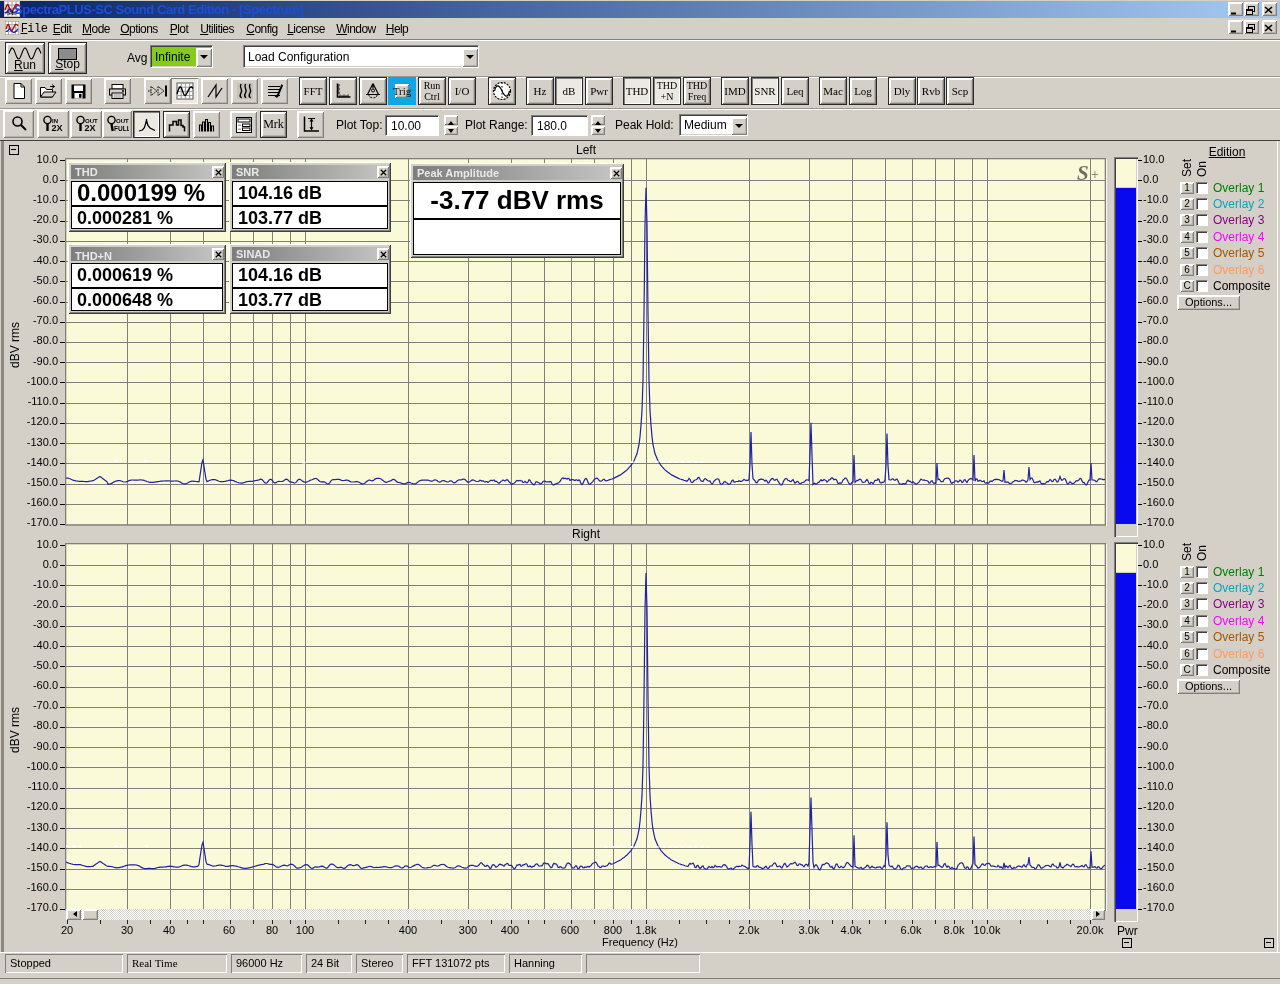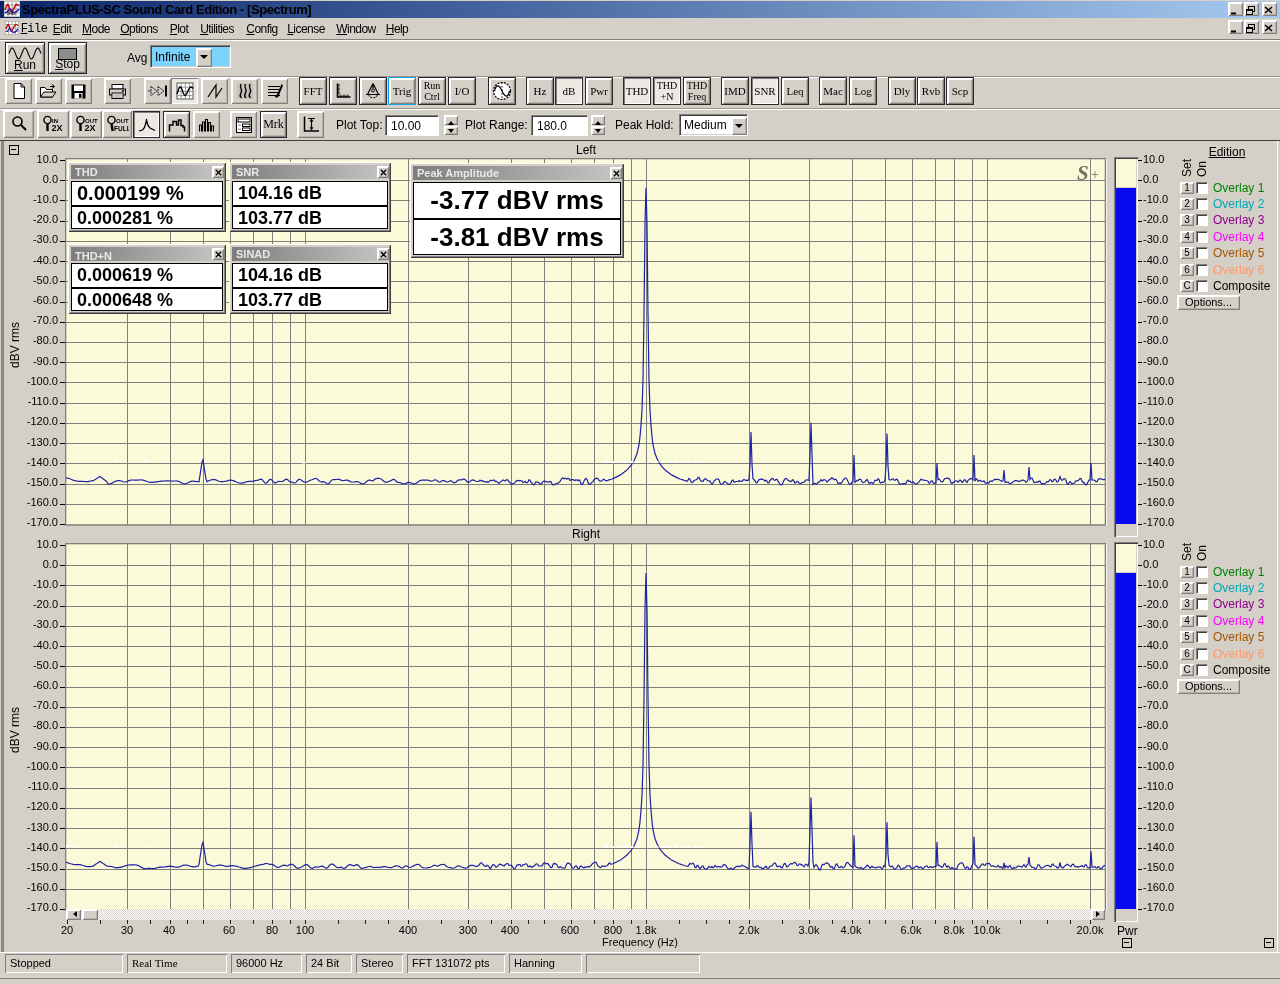--- a/index.html
+++ b/index.html
@@ -4,21 +4,21 @@
 <div style="position:absolute;left:0;top:0;width:1280px;height:1px;background:#d4d0c8"></div>
 <div style="position:absolute;left:0;top:1px;width:1280px;height:17px;background:linear-gradient(to right,#0a246a,#a6caf0)"></div>
 <svg style="position:absolute;left:4px;top:1px" width="16" height="16">
       <rect width="16" height="16" fill="#c8c4bc"></rect>
       <rect x="1" y="1" width="14" height="14" fill="#fff"></rect>
       <path d="M1 4h14M1 8h14M1 12h14M4 1v14M8 1v14M12 1v14" stroke="#9c9a94"></path>
       <path d="M1 9c2-6 3-7 4-3s2 6 4 3 3-8 6-4" fill="none" stroke="#c00000" stroke-width="1.5"></path>
       <path d="M1 11c2 3 4-6 6-2s4 4 8-1" fill="none" stroke="#2020c0" stroke-width="1.5"></path>
       <text x="3" y="14" font-size="7" font-weight="bold" fill="#000" font-family="Liberation Serif">SC</text>
     </svg>
-<div style="position:absolute;left:22px;top:2px;font-family:Liberation Sans,sans-serif;font-size:13px;line-height:15px;color:#000000;font-weight:bold;letter-spacing:-0.45px;white-space:nowrap">SpectraPLUS-SC Sound Card Edition - [Spectrum]</div>
+<div style="position:absolute;left:14px;top:2px;font-family:Liberation Sans,sans-serif;font-size:13px;line-height:15px;color:#1d4ed8;font-weight:bold;letter-spacing:-0.45px;white-space:nowrap">SpectraPLUS-SC Sound Card Edition - [Spectrum]</div>
 <div style="position:absolute;left:1228px;top:2px;width:15px;height:14px;background:#d4d0c8;box-shadow:inset 1px 1px 0 #ffffff, inset -1px -1px 0 #808080, inset 2px 2px 0 #ffffff, inset -2px -2px 0 #b5b2aa;box-sizing:border-box;"><svg width="13" height="12" viewBox="0 0 13 12">
         <path d="M3 9.5h5" stroke="#000" stroke-width="2"></path>
       </svg></div>
     <div style="position:absolute;left:1244px;top:2px;width:15px;height:14px;background:#d4d0c8;box-shadow:inset 1px 1px 0 #ffffff, inset -1px -1px 0 #808080, inset 2px 2px 0 #ffffff, inset -2px -2px 0 #b5b2aa;box-sizing:border-box;"><svg width="13" height="12" viewBox="0 0 13 12">
         <rect x="4.5" y="2.5" width="6" height="5" fill="none" stroke="#000"></rect>
         <rect x="2.5" y="5.5" width="6" height="5" fill="#d4d0c8" stroke="#000"></rect>
         <path d="M3 6.5h5" stroke="#000"></path>
       </svg></div>
     <div style="position:absolute;left:1262px;top:2px;width:15px;height:14px;background:#d4d0c8;box-shadow:inset 1px 1px 0 #ffffff, inset -1px -1px 0 #808080, inset 2px 2px 0 #ffffff, inset -2px -2px 0 #b5b2aa;box-sizing:border-box;"><svg width="13" height="12" viewBox="0 0 13 12">
         <path d="M3 3l7 6M10 3l-7 6" stroke="#000" stroke-width="1.6"></path>
@@ -56,23 +56,29 @@
 <svg style="position:absolute;left:2px;top:4px" width="36" height="14">
         <polyline fill="none" stroke="#000" stroke-width="1.1" points="1.0,6.5 2.0,3.9 3.0,1.9 4.0,1.0 5.0,1.4 6.0,3.0 7.0,5.4 8.0,8.1 9.0,10.4 10.0,11.8 11.0,11.9 12.0,10.8 13.0,8.6 14.0,6.0 15.0,3.4 16.0,1.6 17.0,1.0 18.0,1.6 19.0,3.4 20.0,6.0 21.0,8.6 22.0,10.8 23.0,11.9 24.0,11.8 25.0,10.4 26.0,8.1 27.0,5.4 28.0,3.0 29.0,1.4 30.0,1.0 31.0,1.9 32.0,3.9 33.0,6.5"></polyline>
       </svg>
 <div style="position:absolute;left:0;right:0;bottom:1px;text-align:center;font-size:12px;font-family:Liberation Sans,sans-serif"><u>R</u>un</div>
     </div>
 <div style="position:absolute;left:48px;top:42px;width:39px;height:32px;background:#d4d0c8;border:1px solid #2a2a2a;box-shadow:inset 1px 1px 0 #ffffff, inset -1px -1px 0 #808080, inset 2px 2px 0 #ffffff, inset -2px -2px 0 #b5b2aa;box-sizing:border-box;">
 <div style="position:absolute;left:9px;top:5px;width:19px;height:12px;background:#8c8c8c;border:1px solid #000"></div>
 <div style="position:absolute;left:0;right:0;bottom:2px;text-align:center;font-size:12px;font-family:Liberation Sans,sans-serif"><u>S</u>top</div>
     </div>
 <div style="position:absolute;left:127px;top:51px;font-family:Liberation Sans,sans-serif;font-size:12px;line-height:14px;color:#000;white-space:nowrap">Avg</div>
-<div style="position:absolute;left:150px;top:45px;width:81px;height:23px;background:#7dd3fc;box-sizing:border-box;border:1px solid;border-color:#808080 #fff #fff #808080;box-shadow:inset 1px 1px 0 #404040, inset -1px -1px 0 #d4d0c8">
+<div style="position:absolute;left:150px;top:45px;width:63px;height:23px;background:#84cc16;box-sizing:border-box;border:1px solid;border-color:#808080 #fff #fff #808080;box-shadow:inset 1px 1px 0 #404040, inset -1px -1px 0 #d4d0c8">
       <div style="position:absolute;left:4px;top:2px;bottom:2px;display:flex;align-items:center;font-family:Liberation Sans,sans-serif;font-size:12px;color:#000">Infinite</div>
       <div style="position:absolute;left:45px;top:2px;width:16px;height:19px;background:#d4d0c8;box-shadow:inset 1px 1px 0 #ffffff, inset -1px -1px 0 #808080, inset 2px 2px 0 #ffffff, inset -2px -2px 0 #b5b2aa;box-sizing:border-box;">
+        <div style="position:absolute;left:4px;top:7px;width:0;height:0;border:4px solid transparent;border-top:4px solid #000"></div>
+      </div>
+    </div>
+<div style="position:absolute;left:243px;top:45px;width:236px;height:23px;background:#fff;box-sizing:border-box;border:1px solid;border-color:#808080 #fff #fff #808080;box-shadow:inset 1px 1px 0 #404040, inset -1px -1px 0 #d4d0c8">
+      <div style="position:absolute;left:4px;top:2px;bottom:2px;display:flex;align-items:center;font-family:Liberation Sans,sans-serif;font-size:12px;color:#000">Load Configuration</div>
+      <div style="position:absolute;left:218px;top:2px;width:16px;height:19px;background:#d4d0c8;box-shadow:inset 1px 1px 0 #ffffff, inset -1px -1px 0 #808080, inset 2px 2px 0 #ffffff, inset -2px -2px 0 #b5b2aa;box-sizing:border-box;">
         <div style="position:absolute;left:4px;top:7px;width:0;height:0;border:4px solid transparent;border-top:4px solid #000"></div>
       </div>
     </div>
 <div style="position:absolute;left:0;top:76px;width:1280px;height:32px;background:#d4d0c8;border-top:1px solid #9a968e;box-shadow:inset 0 1px 0 #fff"></div>
 <div style="position:absolute;left:5px;top:78px;width:27px;height:26px;background:#d4d0c8;box-shadow:inset 1px 1px 0 #ffffff, inset -1px -1px 0 #808080, inset 2px 2px 0 #ffffff, inset -2px -2px 0 #b5b2aa;box-sizing:border-box;">
       <div style="position:absolute;left:0;top:0;right:0;bottom:0;display:flex;align-items:center;justify-content:center">
         <svg width="18" height="18" viewBox="0 0 18 18">
           <path d="M4 1.5h7l3.5 3.5v11.5H4z" fill="#fff" stroke="#000"></path>
           <path d="M11 1.5v3.5h3.5" fill="none" stroke="#000"></path>
         </svg>
@@ -164,21 +170,21 @@
 <div style="position:absolute;left:359px;top:77px;width:28px;height:28px;background:#d4d0c8;border:1px solid #2a2a2a;box-shadow:inset 1px 1px 0 #ffffff, inset -1px -1px 0 #808080, inset 2px 2px 0 #ffffff, inset -2px -2px 0 #b5b2aa;box-sizing:border-box;">
       <div style="position:absolute;left:0;top:0;right:0;bottom:0;display:flex;align-items:center;justify-content:center">
         <svg width="18" height="18" viewBox="0 0 18 18">
           <path d="M9 1.5v5M9 1.5l-5.5 11M9 1.5l5.5 11" stroke="#000" fill="none" stroke-width="1.2"></path>
           <path d="M2 12.5h14" stroke="#000"></path>
           <path d="M5 12.5c-1 4.5 9 4.5 8 0" fill="none" stroke="#000" stroke-dasharray="2,1.2"></path>
           <circle cx="9" cy="8.5" r="1.5" fill="none" stroke="#000"></circle>
         </svg>
       </div>
     </div>
-<div style="position:absolute;left:388px;top:77px;width:28px;height:28px;background:#d4d0c8;border:1px solid #0ea5e9;box-shadow:inset 1px 1px 0 #ffffff, inset -1px -1px 0 #808080, inset 2px 2px 0 #ffffff, inset -2px -2px 0 #b5b2aa;box-sizing:border-box;">
+<div style="position:absolute;left:388px;top:77px;width:28px;height:28px;background:#d4d0c8;border:7px solid #0ea5e9;box-shadow:inset 1px 1px 0 #ffffff, inset -1px -1px 0 #808080, inset 2px 2px 0 #ffffff, inset -2px -2px 0 #b5b2aa;box-sizing:border-box;">
       <div style="position:absolute;left:0;top:0;right:0;bottom:0;display:flex;align-items:center;justify-content:center;font-family:Liberation Serif,serif;font-size:11px;line-height:12px;color:#000;text-align:center">Trig</div>
     </div>
 <div style="position:absolute;left:418px;top:77px;width:28px;height:28px;background:#d4d0c8;border:1px solid #2a2a2a;box-shadow:inset 1px 1px 0 #ffffff, inset -1px -1px 0 #808080, inset 2px 2px 0 #ffffff, inset -2px -2px 0 #b5b2aa;box-sizing:border-box;">
       <div style="position:absolute;left:0;top:0;right:0;bottom:0;display:flex;align-items:center;justify-content:center;font-family:Liberation Serif,serif;font-size:10px;line-height:11px;color:#000;text-align:center">Run<br>Ctrl</div>
     </div>
 <div style="position:absolute;left:448px;top:77px;width:28px;height:28px;background:#d4d0c8;border:1px solid #2a2a2a;box-shadow:inset 1px 1px 0 #ffffff, inset -1px -1px 0 #808080, inset 2px 2px 0 #ffffff, inset -2px -2px 0 #b5b2aa;box-sizing:border-box;">
       <div style="position:absolute;left:0;top:0;right:0;bottom:0;display:flex;align-items:center;justify-content:center;font-family:Liberation Serif,serif;font-size:11px;line-height:12px;color:#000;text-align:center">I/O</div>
     </div>
 <div style="position:absolute;left:488px;top:77px;width:28px;height:28px;background:#d4d0c8;border:1px solid #2a2a2a;box-shadow:inset 1px 1px 0 #ffffff, inset -1px -1px 0 #808080, inset 2px 2px 0 #ffffff, inset -2px -2px 0 #b5b2aa;box-sizing:border-box;">
       <div style="position:absolute;left:0;top:0;right:0;bottom:0;display:flex;align-items:center;justify-content:center">
@@ -721,21 +727,21 @@
       <div style="position:absolute;left:3px;top:3px;right:3px;height:14px;background:linear-gradient(to right,#7d7d7d,#c6c6c6)"></div>
       <div style="position:absolute;left:7px;top:3px;height:14px;display:flex;align-items:center;font-family:Liberation Sans,sans-serif;font-size:11px;font-weight:bold;color:#e8e8e8">THD</div>
       <div style="position:absolute;left:144px;top:4px;width:12px;height:12px;background:#d4d0c8;box-shadow:inset 1px 1px 0 #ffffff, inset -1px -1px 0 #808080, inset 2px 2px 0 #ffffff, inset -2px -2px 0 #b5b2aa;box-sizing:border-box;">
         <div style="position:absolute;left:0;top:0;right:0;bottom:0;display:flex;align-items:center;justify-content:center">
           <svg width="9" height="9" viewBox="0 0 10 10">
             <path d="M2 2l6 6M8 2l-6 6" stroke="#000" stroke-width="1.4"></path>
           </svg>
         </div>
       </div>
       <div style="position:absolute;left:3px;top:19px;right:3px;bottom:3px;background:#fff;border:1px solid #000"></div>
-      <div style="position:absolute;left:4px;right:4px;top:20px;height:22px;display:flex;align-items:center;padding-left:5px;font-family:Liberation Sans,sans-serif;font-size:20px;font-weight:bold;color:#000;">0.000199 %</div>
+      <div style="position:absolute;left:4px;right:4px;top:20px;height:22px;display:flex;align-items:center;padding-left:5px;font-family:Liberation Sans,sans-serif;font-size:24px;font-weight:bold;color:#000;">0.000199 %</div>
       <div style="position:absolute;left:4px;right:4px;top:45px;height:22px;display:flex;align-items:center;padding-left:5px;font-family:Liberation Sans,sans-serif;font-size:18px;font-weight:bold;color:#000;">0.000281 %</div>
       <div style="position:absolute;left:4px;right:4px;top:43px;height:2px;background:#000"></div>
     </div>
 <div style="position:absolute;left:229px;top:162px;width:162px;height:70px;background:#d4d0c8;box-shadow:inset 1px 1px 0 #fff, inset -1px -1px 0 #404040, inset 2px 2px 0 #d4d0c8, inset -2px -2px 0 #808080">
       <div style="position:absolute;left:3px;top:3px;right:3px;height:14px;background:linear-gradient(to right,#7d7d7d,#c6c6c6)"></div>
       <div style="position:absolute;left:7px;top:3px;height:14px;display:flex;align-items:center;font-family:Liberation Sans,sans-serif;font-size:11px;font-weight:bold;color:#e8e8e8">SNR</div>
       <div style="position:absolute;left:148px;top:4px;width:12px;height:12px;background:#d4d0c8;box-shadow:inset 1px 1px 0 #ffffff, inset -1px -1px 0 #808080, inset 2px 2px 0 #ffffff, inset -2px -2px 0 #b5b2aa;box-sizing:border-box;">
         <div style="position:absolute;left:0;top:0;right:0;bottom:0;display:flex;align-items:center;justify-content:center">
           <svg width="9" height="9" viewBox="0 0 10 10">
             <path d="M2 2l6 6M8 2l-6 6" stroke="#000" stroke-width="1.4"></path>
@@ -782,21 +788,20 @@
       <div style="position:absolute;left:7px;top:3px;height:14px;display:flex;align-items:center;font-family:Liberation Sans,sans-serif;font-size:11px;font-weight:bold;color:#e8e8e8">Peak Amplitude</div>
       <div style="position:absolute;left:200px;top:4px;width:12px;height:12px;background:#d4d0c8;box-shadow:inset 1px 1px 0 #ffffff, inset -1px -1px 0 #808080, inset 2px 2px 0 #ffffff, inset -2px -2px 0 #b5b2aa;box-sizing:border-box;">
         <div style="position:absolute;left:0;top:0;right:0;bottom:0;display:flex;align-items:center;justify-content:center">
           <svg width="9" height="9" viewBox="0 0 10 10">
             <path d="M2 2l6 6M8 2l-6 6" stroke="#000" stroke-width="1.4"></path>
           </svg>
         </div>
       </div>
       <div style="position:absolute;left:3px;top:19px;right:3px;bottom:3px;background:#fff;border:1px solid #000"></div>
       <div style="position:absolute;left:4px;right:4px;top:20px;height:34px;display:flex;align-items:center;justify-content:center;font-family:Liberation Sans,sans-serif;font-size:26px;font-weight:bold;color:#000;">-3.77 dBV rms</div>
-      <div style="position:absolute;left:4px;right:4px;top:57px;height:34px;display:flex;align-items:center;justify-content:center;font-family:Liberation Sans,sans-serif;font-size:26px;font-weight:bold;color:#000;">-3.81 dBV rms</div>
       <div style="position:absolute;left:4px;right:4px;top:55px;height:2px;background:#000"></div>
     </div>
 <svg style="position:absolute;left:66px;top:909px" width="1039" height="11">
       <defs>
         <pattern id="chk" width="2" height="2" patternUnits="userSpaceOnUse">
           <rect width="2" height="2" fill="#d4d0c8"></rect>
           <rect x="0" y="0" width="1" height="1" fill="#fff"></rect>
           <rect x="1" y="1" width="1" height="1" fill="#fff"></rect>
         </pattern>
       </defs>

